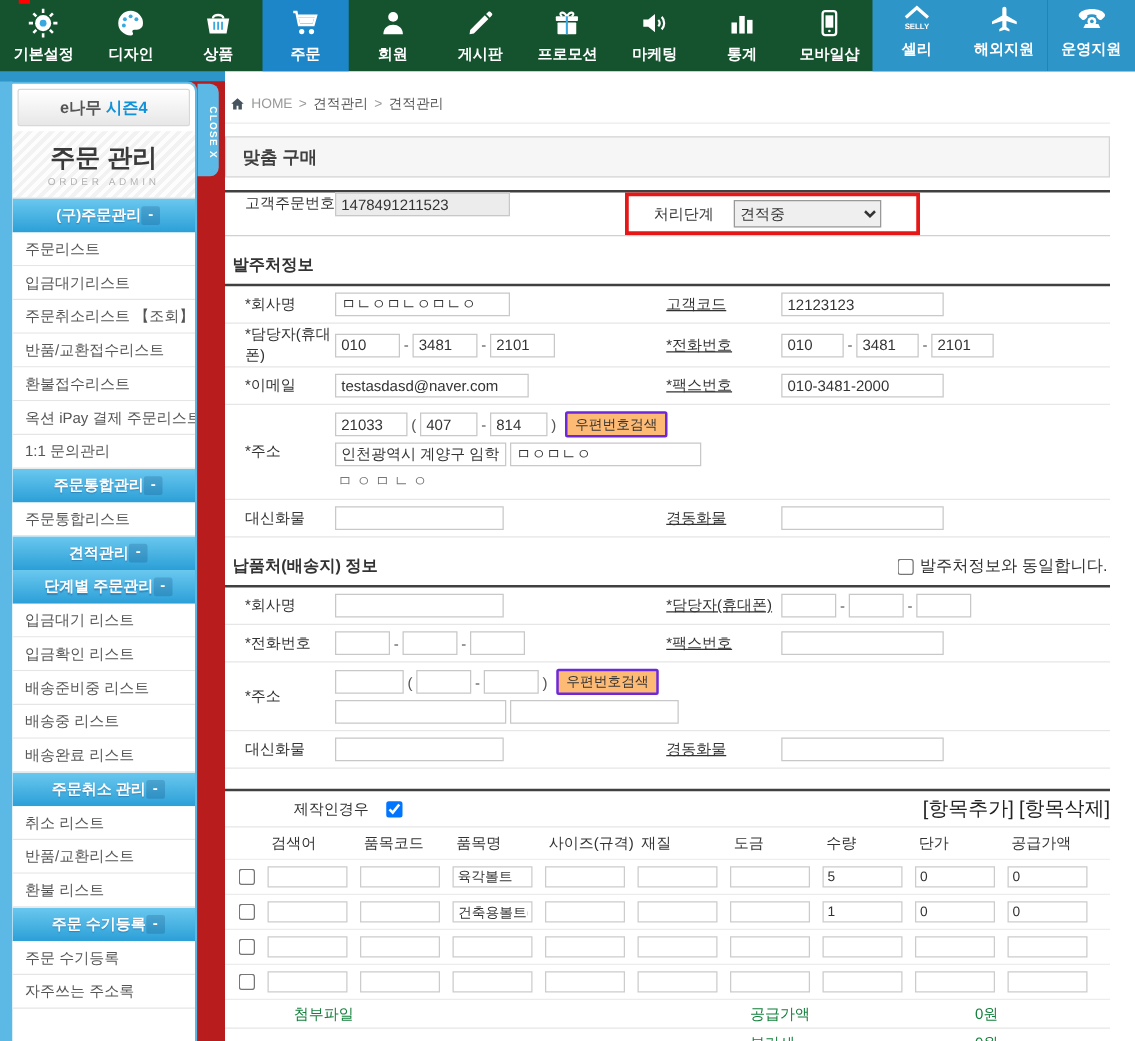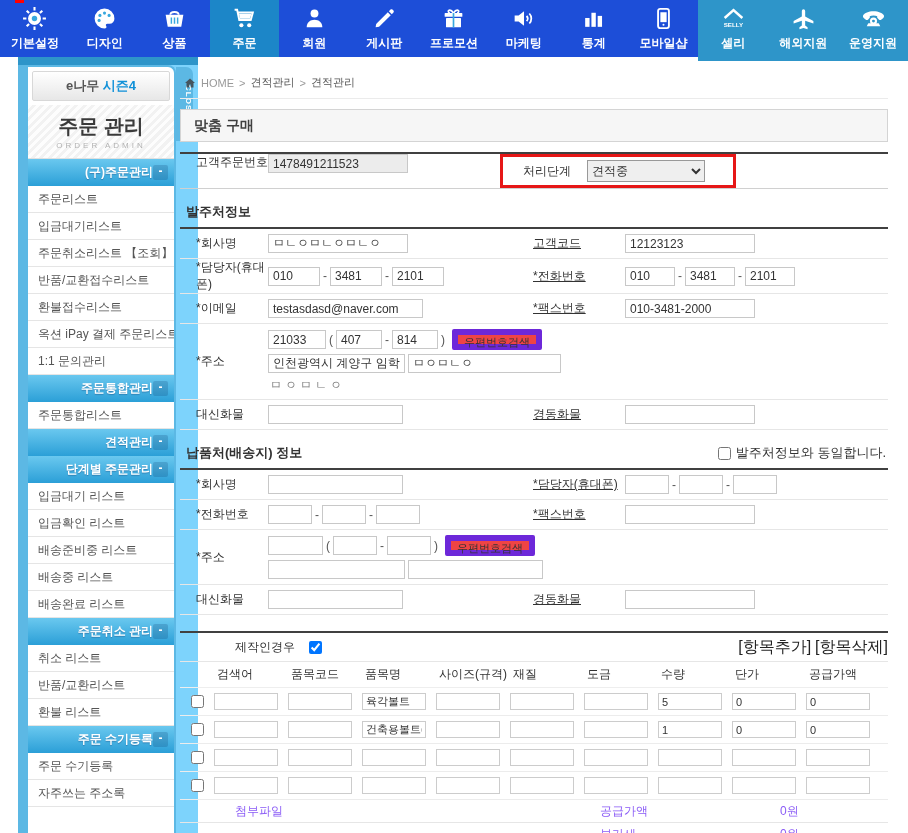--- a/index.html
+++ b/index.html
@@ -2,49 +2,49 @@
 <html><head>
 <meta charset="utf-8">
 <style>
 * { box-sizing:border-box; margin:0; padding:0; }
 html,body { width:908px; height:833px; }
 body { position:relative; overflow:hidden; background:#fff;
   font-family:"Liberation Sans","DejaVu Sans",sans-serif; }
 
 
 .topnav { position:absolute; top:0; left:0; width:908px; height:57px;
-  background:#1d4ed8; display:flex; align-items:center; z-index:5; }
+  background:#14532d; display:flex; align-items:flex-end; z-index:5; }
 .nav-item { width:70px; height:57px; display:flex; flex-direction:column;
   align-items:center; justify-content:center; gap:3px; cursor:pointer; }
 .nav-item .nav-icon { height:26px; display:flex; align-items:center; justify-content:center; }
 .nav-icon svg { width:25px; height:25px; display:block; }
 .nav-label { font-size:12px; font-weight:bold; color:#fff; white-space:nowrap; }
 .nav-item.active { background:#1c86c8; }
 .nav-item.secondary { background:#2e95c9; height:65px; }
 
 
-.sidebar { position:absolute; top:57px; left:18px; width:180px; bottom:0; background:#7dd3fc; }
+.sidebar { position:absolute; top:57px; left:0; width:180px; bottom:0; background:#b91c1c; }
 .sidebar-topbar { height:8px; width:180px; background:#2e95c9; }
 .side-strip { position:absolute; top:8px; left:0; width:8px; bottom:0; background:#5cb8e4; }
 .side-panel { position:absolute; top:8px; left:8px; width:150px; bottom:0;
   background:#fff; border:2px solid #5cb8e4; border-bottom:none; border-radius:0 8px 0 0; overflow:hidden; }
 .close-tab { position:absolute; top:10px; left:158px; width:17px; height:74px;
   background:#5cb8e4; border-radius:0 7px 7px 0; color:#fff; font-size:8px; font-weight:bold;
   letter-spacing:1px; writing-mode:vertical-rl; text-align:center; padding-top:5px; cursor:pointer; }
 .brand-box { margin:4px; height:30px; line-height:28px; text-align:center;
   border:1px solid #d8d8d8; background:linear-gradient(#ffffff,#e7e7e7);
   font-size:13px; font-weight:bold; color:#555; border-radius:2px; }
 .brand-highlight { color:#1191d8; }
 .side-title { height:54px; border-bottom:1px solid #e0e0e0;
   background:repeating-linear-gradient(135deg,#fdfdfd,#fdfdfd 3px,#f2f2f2 3px,#f2f2f2 6px);
   display:flex; flex-direction:column; align-items:center; justify-content:center; }
 .side-title .t1 { font-size:20px; font-weight:bold; color:#3a3a3a; }
 .side-title .t2 { font-size:8px; color:#b2b2b2; letter-spacing:3px; margin-top:1px; }
 .sb-section-header { height:27px; background:linear-gradient(#6ac8ef,#2b9fd7);
-  display:flex; align-items:center; justify-content:flex-end; padding:0 6px 0 13px; cursor:pointer; }
+  display:flex; align-items:center; justify-content:center; padding:0 6px 0 13px; cursor:pointer; }
 .sb-section-header .sec-label { color:#fff; font-size:12px; font-weight:bold;
   text-shadow:0 1px 1px rgba(0,0,60,.25); white-space:nowrap; }
 .sb-collapse { width:15px; height:15px; background:rgba(0,40,90,.18); color:#fff;
   font-weight:bold; font-size:12px; line-height:13px; text-align:center; border-radius:2px; flex-shrink:0; }
 .sb-item { height:27px; display:flex; align-items:center; padding-left:10px; font-size:12px;
   color:#555; border-bottom:1px solid #e5e5e5; background:#fff; cursor:pointer;
   position:relative; white-space:nowrap; }
 .sb-item.highlight::after { content:""; position:absolute; left:-9px; top:-2px;
   width:122px; height:29px; border:2px solid #ee1111; pointer-events:none; }
 
@@ -75,38 +75,38 @@
 
 .section-head { display:flex; align-items:flex-end; justify-content:space-between; padding:14px 2px 6px 6px; }
 .sec-title { font-size:13px; font-weight:bold; color:#333; }
 .same-chk { display:flex; align-items:center; gap:5px; font-size:13px; color:#333; }
 .sec-body { border-top:2px solid #404040; }
 .form-row { display:flex; align-items:center; min-height:30px;
   border-bottom:1px solid #e6e6e6; font-size:12px; color:#333; }
 .addr-lines { display:flex; flex-direction:column; gap:4px; padding:5px 0; }
 .addr-line { display:flex; align-items:center; gap:3px; }
 .addr-note { font-size:12px; color:#777; letter-spacing:3px; padding-left:2px; }
-.zipbtn { height:21px; font-size:11px; padding:0 6px; border:6px solid #6d28d9;
-  background:#ef4444; border-radius:2px; margin-left:4px; cursor:pointer; color:#333; white-space:nowrap; }
+.zipbtn { height:21px; font-size:11px; padding:0 6px; border:2px solid #6d28d9;
+  background:#fdba74; border-radius:2px; margin-left:4px; cursor:pointer; color:#333; white-space:nowrap; }
 
 
 .items-sec { margin-top:16px; border-top:2px solid #404040; }
 .prod-row { height:29px; display:flex; align-items:center; border-bottom:1px solid #e6e6e6;
   font-size:12px; color:#333; }
 .prod-row .prod-label { margin-left:55px; margin-right:14px; }
 .prod-actions { margin-left:auto; display:flex; gap:4px; font-size:16px; color:#222; }
 .prod-actions span { cursor:pointer; }
 .items-grid-header, .item-row { display:grid; grid-template-columns:34px repeat(9,74px); align-items:center; }
 .items-grid-header { height:26px; border-bottom:1px solid #eee; font-size:12px; color:#333; }
 .items-grid-header span { padding-left:3px; white-space:nowrap; }
 .item-row { height:28px; border-bottom:1px solid #ececec; }
 .item-row input.cell { width:64px; height:17px; border:1px solid #ccc; font-size:11px; padding:0 3px; color:#333; }
 .item-row .chk { justify-self:center; }
 .total-row { height:23px; display:flex; align-items:center; border-bottom:1px solid #e6e6e6;
-  font-size:12px; color:#8b5cf6; }
+  font-size:12px; color:#15803d; }
 .t-attach, .t-spacer { margin-left:55px; width:200px; }
 .t-label { margin-left:165px; width:130px; }
 .t-value { margin-left:50px; }
 </style>
 </head>
 <body>
 
 <div class="anno-dash"></div>
 
 <nav class="topnav">

